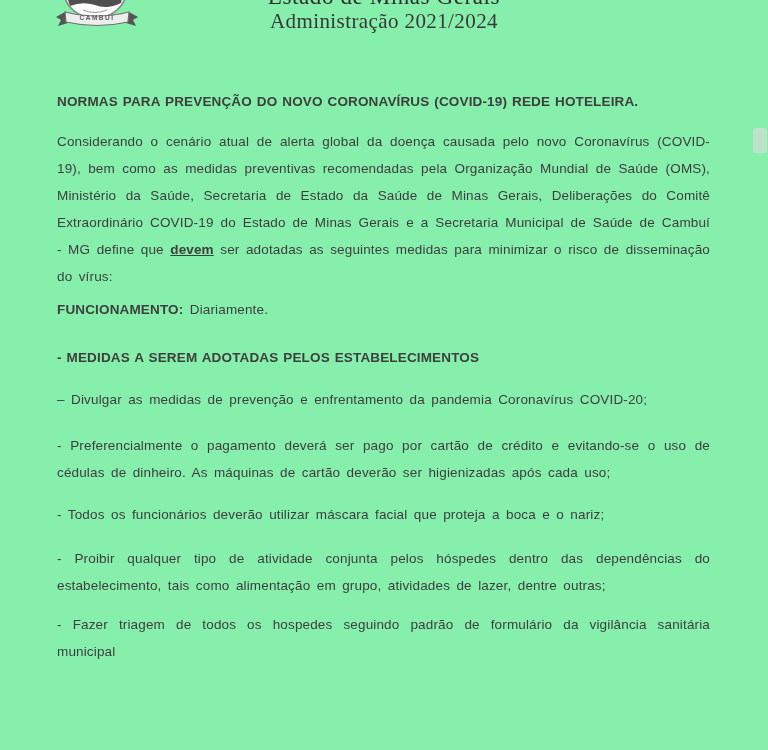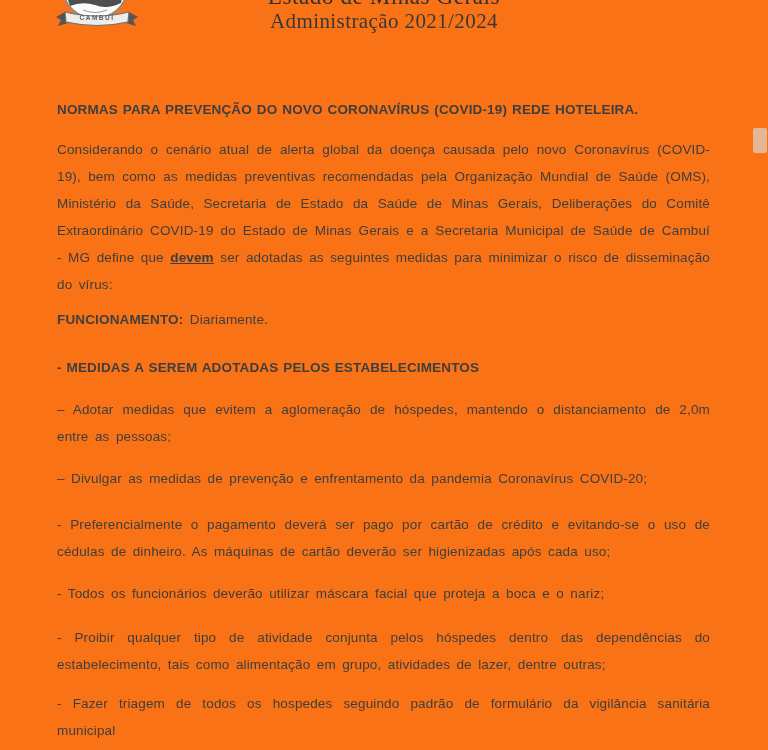--- a/index.html
+++ b/index.html
@@ -1,19 +1,19 @@
 <!DOCTYPE html>
 <html><head>
 <meta charset="utf-8">
 <style>
   * { margin:0; padding:0; box-sizing:border-box; }
   html,body { background:#ffffff; }
   .page {
     position:relative; width:768px; height:750px; overflow:hidden;
-    background:#f97316; color:#3e3e3e;
+    background:#86efac; color:#3e3e3e;
     font-family:"Liberation Sans","DejaVu Sans",sans-serif;
   }
   
   .logo-wrap { position:absolute; left:55px; top:-37px; width:84px; height:72px; }
   .state-line {
     position:absolute; top:-15px; left:0; width:100%; text-align:center;
     font-family:"Liberation Serif","DejaVu Serif",serif;
     font-size:23px; line-height:24px; color:#2f2f2f; letter-spacing:0.6px;
   }
   .admin-line {
@@ -23,21 +23,21 @@
   }
   .annex-line {
     position:absolute; top:43px; left:0; width:100%; text-align:center;
     font-weight:bold; font-size:13.5px; line-height:18px; color:#3a3a3a; letter-spacing:0.25px;
   }
   
   .doc-body {
     position:absolute; top:88px; left:57px; width:653px;
     font-size:13.5px; line-height:27px; letter-spacing:0.15px; color:#3e3e3e;
   }
-  .doc-body p { text-align:justify; word-spacing:2.5px;margin-top:8px; }
+  .doc-body p { text-align:justify; word-spacing:2.5px; }
   .doc-title   { font-weight:bold; margin-bottom:13px; word-spacing:1px !important; }
   .intro       { margin-bottom:6px; min-height:162px; }
   .intro .emph { font-weight:bold; text-decoration:underline; }
   .func        { margin-bottom:21px; }
   .func .label { font-weight:bold; }
   .measures-heading { font-weight:bold; margin-bottom:15px; word-spacing:1px !important; }
   .m-0 { margin-bottom:15px; min-height:54px; }
   .m-1 { margin-bottom:21px; }
   .m-2 { margin-bottom:19px; }
   .m-3 { margin-bottom:15px; min-height:54px; }
@@ -74,21 +74,20 @@
   <div class="doc-body">
 
     <p class="doc-title">NORMAS PARA PREVENÇÃO DO NOVO CORONAVÍRUS (COVID-19) REDE HOTELEIRA.</p>
 
     <p class="intro"><span>Considerando o cenário atual de alerta global da doença causada pelo novo Coronavírus (COVID-19), bem como as medidas preventivas recomendadas pela Organização Mundial de Saúde (OMS), Ministério da Saúde, Secretaria de Estado da Saúde de Minas Gerais, Deliberações do Comitê Extraordinário COVID-19 do Estado de Minas Gerais e a Secretaria Municipal de Saúde de Cambuí - MG define que</span> <span class="emph">devem</span> <span>ser adotadas as seguintes medidas para minimizar o risco de disseminação do vírus:</span></p>
 
     <p class="func"><span class="label">FUNCIONAMENTO:</span> <span>Diariamente.</span></p>
 
     <p class="measures-heading">- MEDIDAS A SEREM ADOTADAS PELOS ESTABELECIMENTOS</p>
 
-    <p class="m-0">– Adotar medidas que evitem a aglomeração de hóspedes, mantendo o distanciamento de 2,0m entre as pessoas;</p>
     <p class="m-2">– Divulgar as medidas de prevenção e enfrentamento da pandemia Coronavírus COVID-20;</p>
     <p class="m-3">- Preferencialmente o pagamento deverá ser pago por cartão de crédito e evitando-se o uso de cédulas de dinheiro. As máquinas de cartão deverão ser higienizadas após cada uso;</p>
     <p class="m-4">- Todos os funcionários deverão utilizar máscara facial que proteja a boca e o nariz;</p>
     <p class="m-5">- Proibir qualquer tipo de atividade conjunta pelos hóspedes dentro das dependências do estabelecimento, tais como alimentação em grupo, atividades de lazer, dentre outras;</p>
     <p class="m-6">- Fazer triagem de todos os hospedes seguindo padrão de formulário da vigilância sanitária municipal</p>
 
   </div>
 </div>
 
 </body></html>

